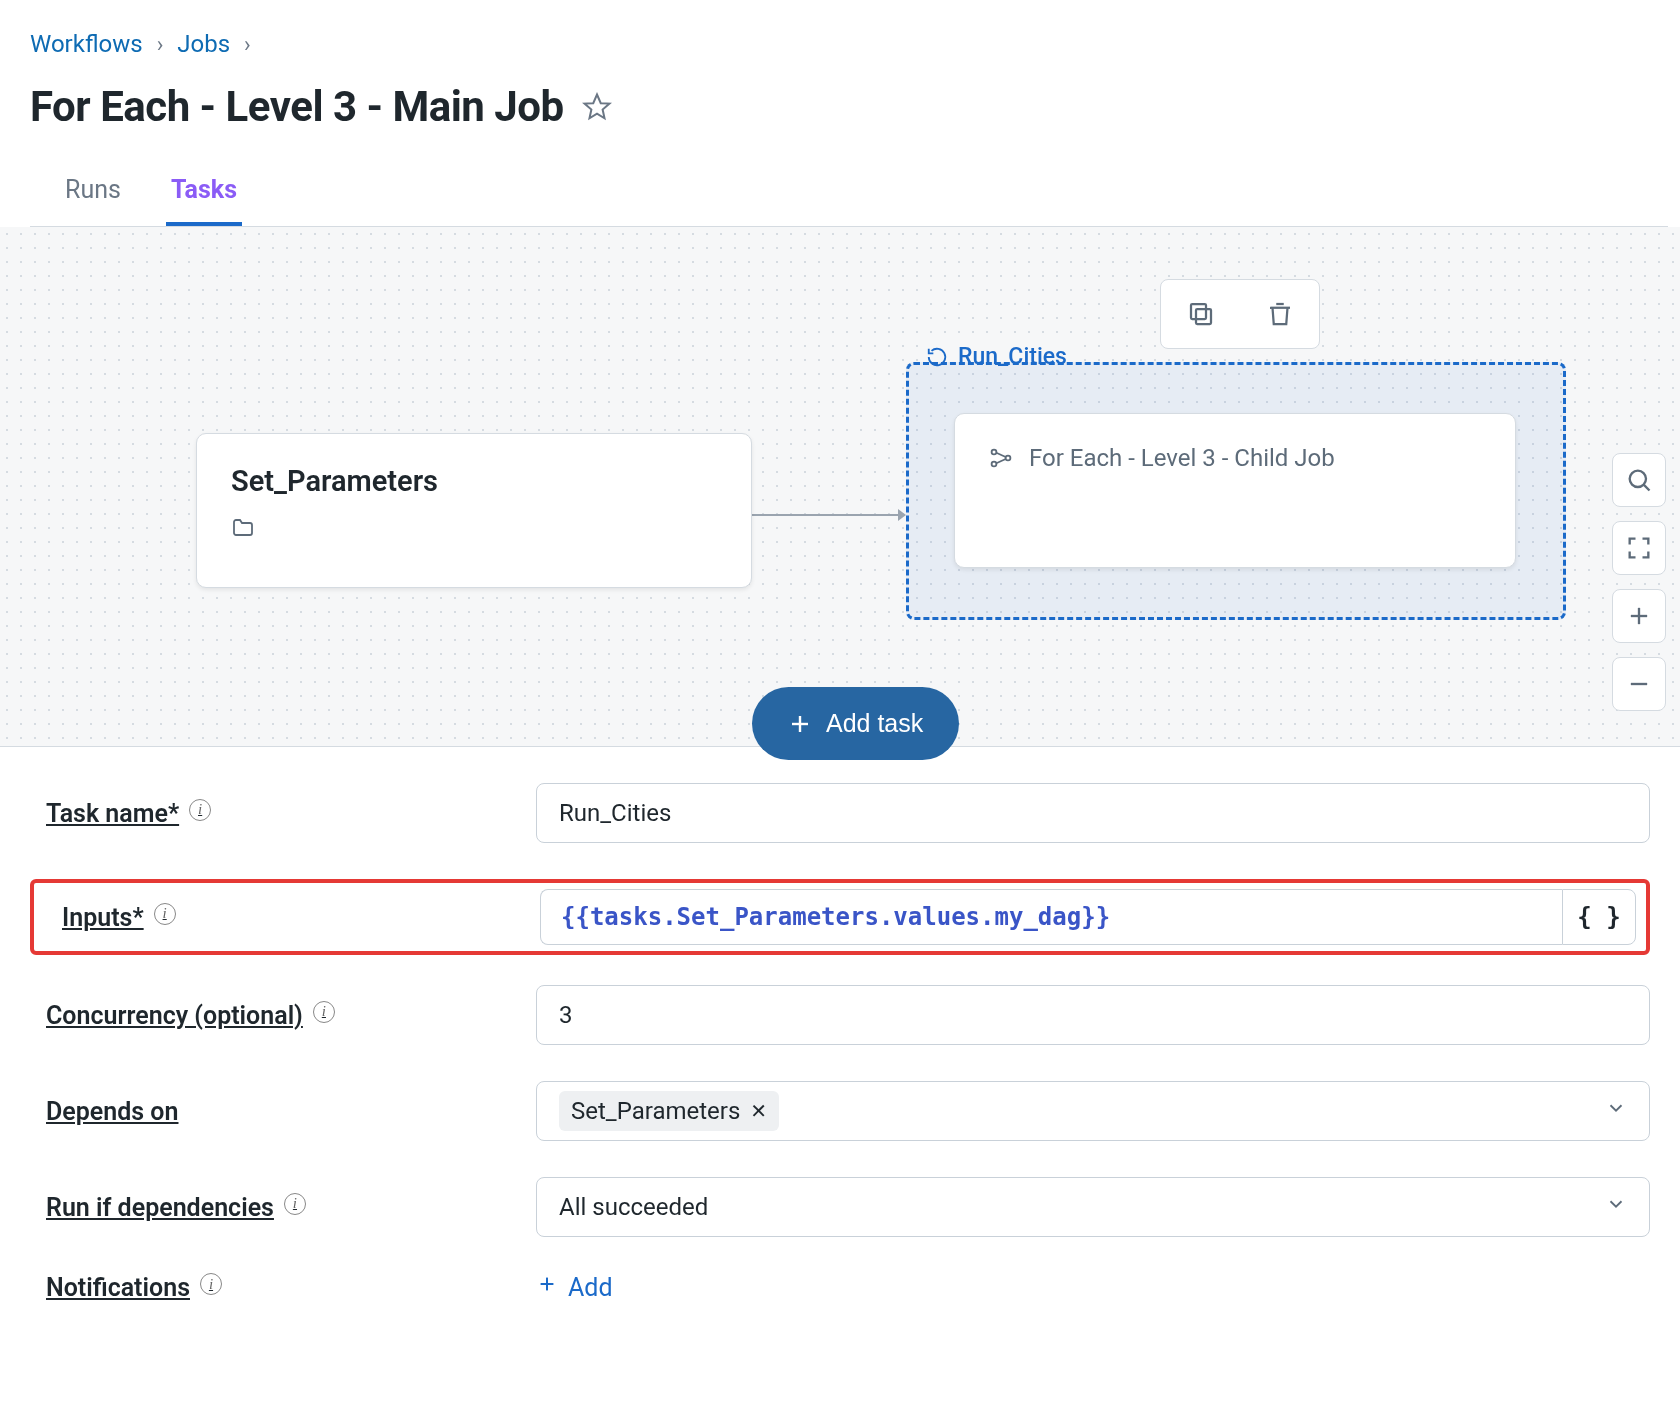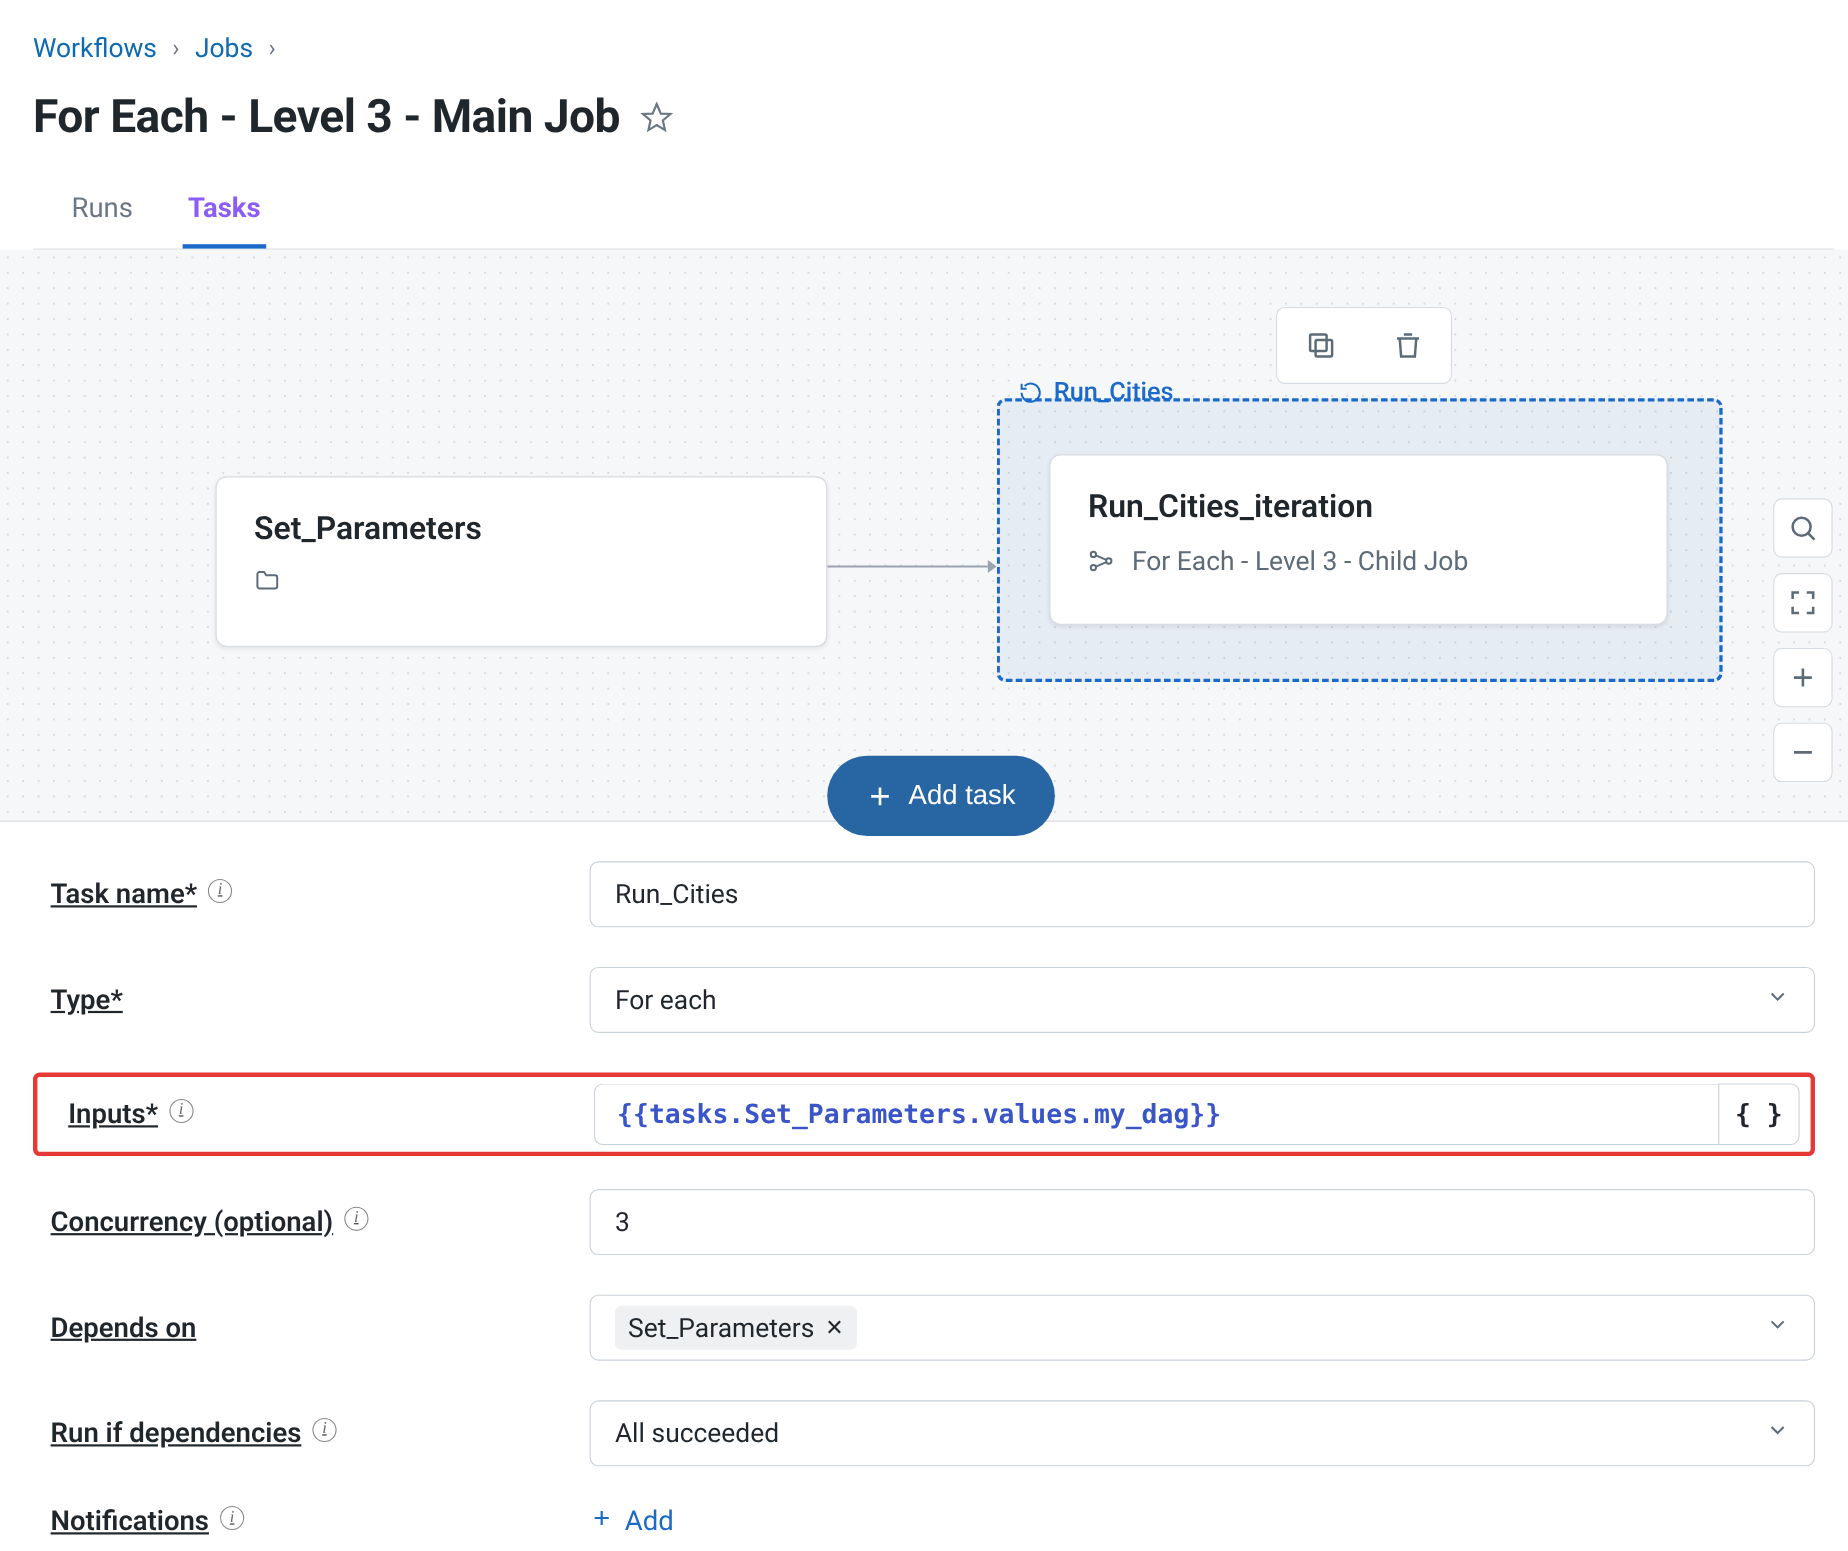--- a/index.html
+++ b/index.html
@@ -138,21 +138,20 @@
       <div class="node-card node-set">
         <div class="ntitle">Set_Parameters</div>
         <div class="nsub">
           <svg viewBox="0 0 24 24" fill="none" stroke="currentColor" stroke-width="1.8">
               <path d="M3 6a2 2 0 0 1 2-2h4l2 3h8a2 2 0 0 1 2 2v8a2 2 0 0 1-2 2H5a2 2 0 0 1-2-2z"></path>
             </svg>
         </div>
       </div>
 
       <div class="node-card node-iter">
-        <div class="ntitle">Run_Cities_iteration</div>
         <div class="nsub">
           <svg viewBox="0 0 24 24" fill="none" stroke="currentColor" stroke-width="1.8">
               <circle cx="5" cy="6" r="2.4"></circle>
               <circle cx="5" cy="18" r="2.4"></circle>
               <circle cx="19" cy="12" r="2.4"></circle>
               <path d="M7.3 6.8 L16.7 11"></path>
               <path d="M7.3 17.2 L16.7 13"></path>
             </svg>
           <span>For Each - Level 3 - Child Job</span>
         </div>
@@ -204,33 +203,20 @@
         <span>Task name*</span>
         <span class="info">i</span>
       </div>
       <div class="form-control-wrap">
         <div class="input">
           <span>Run_Cities</span>
         </div>
       </div>
     </div>
 
-    <div class="form-row">
-      <div class="form-label">
-        <span>Type*</span>
-      </div>
-      <div class="form-control-wrap">
-        <div class="select">
-          <span>For each</span>
-          <span class="chev-down"><svg viewBox="0 0 24 24" fill="none" stroke="currentColor" stroke-width="2">
-                <polyline points="6 9 12 15 18 9"></polyline>
-              </svg></span>
-        </div>
-      </div>
-    </div>
 
     <div class="form-row inputs-row">
       <div class="form-label">
         <span>Inputs*</span>
         <span class="info">i</span>
       </div>
       <div class="codeish-wrap">
         <div class="codeish">
           <span class="tok-brace">{{</span>
             <span class="tok-path">tasks.Set_Parameters.values.my_dag</span>

